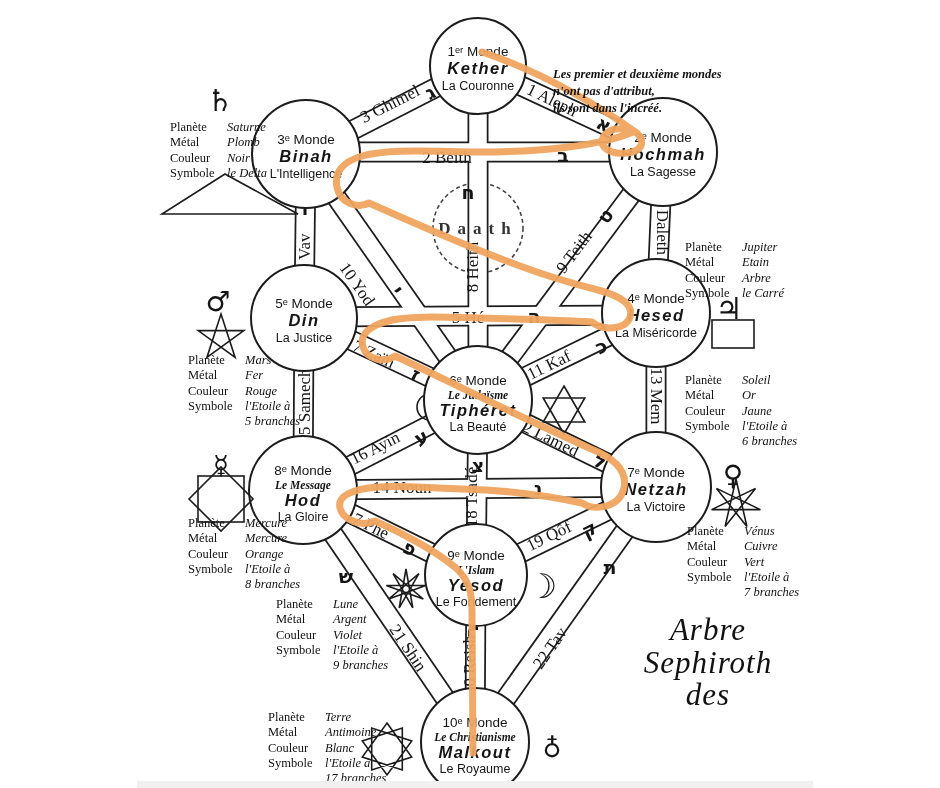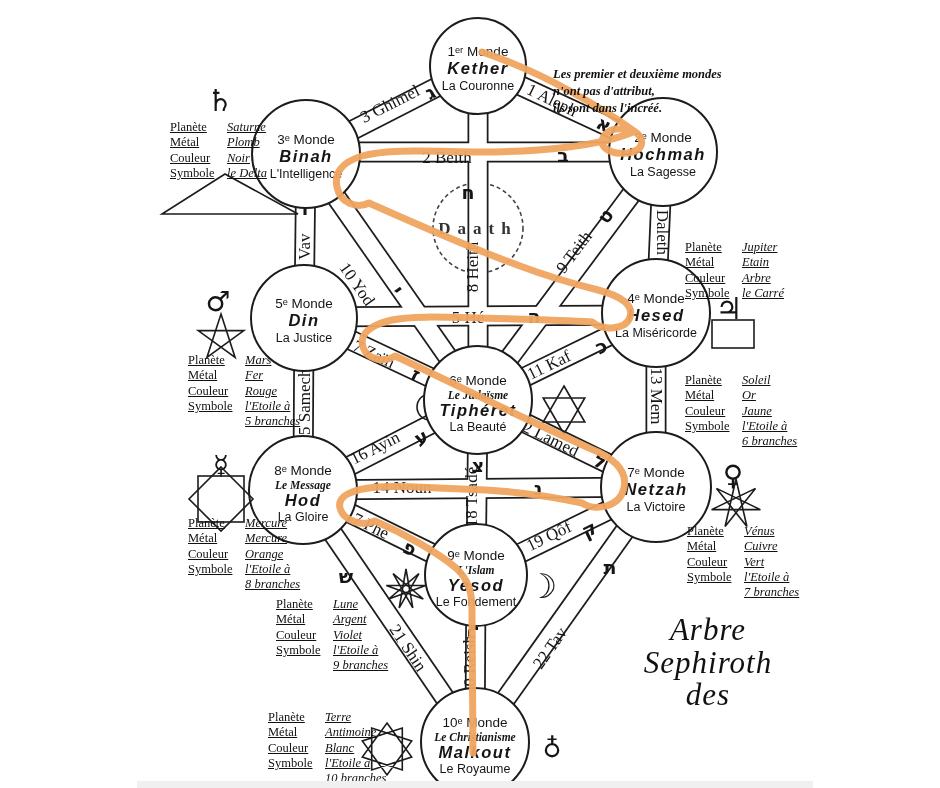--- a/index.html
+++ b/index.html
@@ -14,21 +14,21 @@
   .nom{font:italic bold 16.5px "Liberation Sans",sans-serif;letter-spacing:1.5px;text-anchor:middle;}
   .titre{font:12.5px "Liberation Sans",sans-serif;text-anchor:middle;}
   .religion{font:italic bold 11.5px "Liberation Serif",serif;text-anchor:middle;}
   .daath-t{font:bold 17px "Liberation Serif",serif;letter-spacing:7px;text-anchor:middle;fill:#333;}
   .glyph{text-anchor:middle;dominant-baseline:central;font-family:"DejaVu Sans",sans-serif;}
   .bar-black{stroke:#1c1c1c;stroke-width:21;}
   .bar-white{stroke:#ffffff;stroke-width:17.5;}
   .circ{fill:#ffffff;stroke:#1c1c1c;stroke-width:2;}
   .shape{fill:none;stroke:#1c1c1c;stroke-width:1.6;}
   
-  .attr{position:absolute;font:12.5px "Liberation Serif",serif;line-height:1.22;text-decoration:underline;}
+  .attr{position:absolute;font:12.5px "Liberation Serif",serif;line-height:1.22;}
   .attr .row{display:flex;}
   .attr .lab{width:57px;}
   .attr .val{font-style:italic;}
   .note{position:absolute;left:553px;top:38px;width:210px;
         font:italic bold 12.5px "Liberation Serif",serif;line-height:1.35;margin-top:28px;}
   .big-title{position:absolute;left:608px;top:614px;width:200px;text-align:center;
         font:italic 31px "Liberation Serif",serif;line-height:1.05;letter-spacing:1px;}
   .bottom-strip{position:absolute;left:137px;top:781px;width:676px;height:7px;background:#f0f0f0;}
 </style>
 </head>
@@ -417,21 +417,21 @@
     <div class="row">
         <span class="lab">Couleur</span>
         <span class="val">Blanc</span>
       </div>
     <div class="row">
         <span class="lab">Symbole</span>
         <span class="val">l'Etoile à</span>
       </div>
     <div class="row">
         <span class="lab"></span>
-        <span class="val">10 branches</span>
+        <span class="val">17 branches</span>
       </div>
   </div>
 
   <div class="big-title">
     <div>Arbre</div>
     <div>Sephiroth</div>
     <div>des</div>
   </div>
 
   <div class="bottom-strip"></div>

